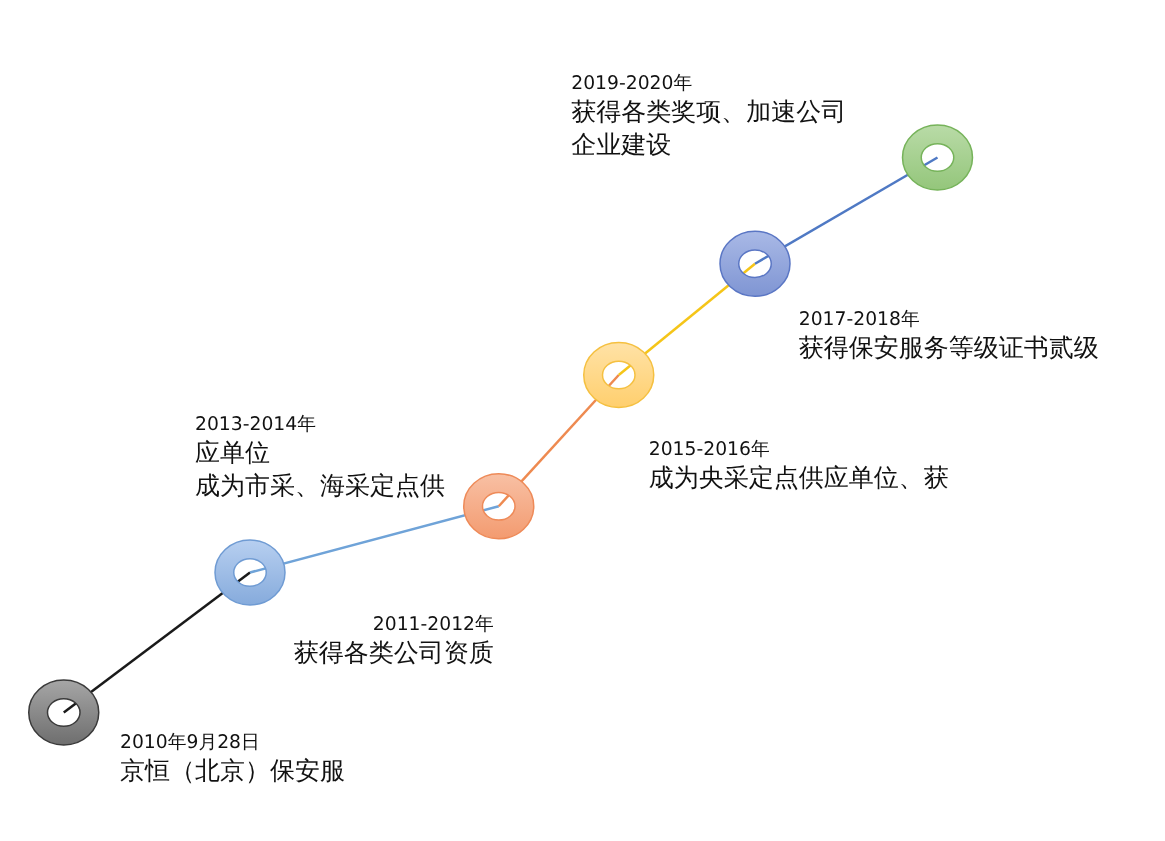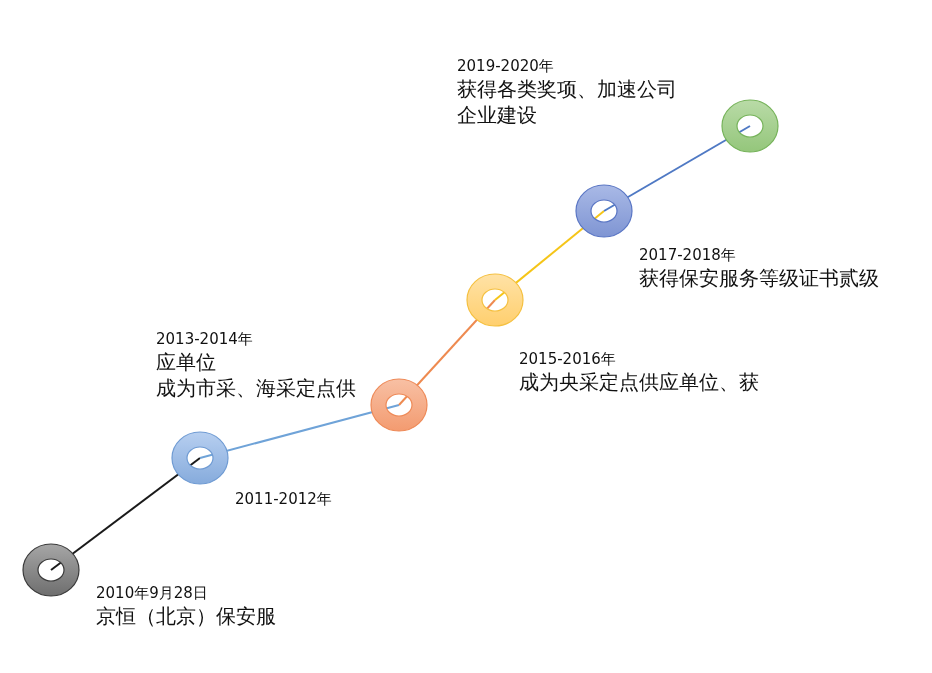--- a/index.html
+++ b/index.html
@@ -67,20 +67,21 @@
   </g>
 </svg>
 
 <div class="label" style="left:96px; top:583px;">
   <div class="year">2010年9月28日</div>
   <div class="desc">京恒（北京）保安服</div>
 </div>
 
 <div class="label" style="left:235px; top:489px;text-align:right;">
   <div class="year">2011-2012年</div>
+  <div class="desc">获得各类公司资质</div>
 </div>
 
 <div class="label" style="left:156px; top:329px;">
   <div class="year">2013-2014年</div>
   <div class="desc">应单位</div>
   <div class="desc">成为市采、海采定点供</div>
 </div>
 
 <div class="label" style="left:519px; top:349px;">
   <div class="year">2015-2016年</div>

